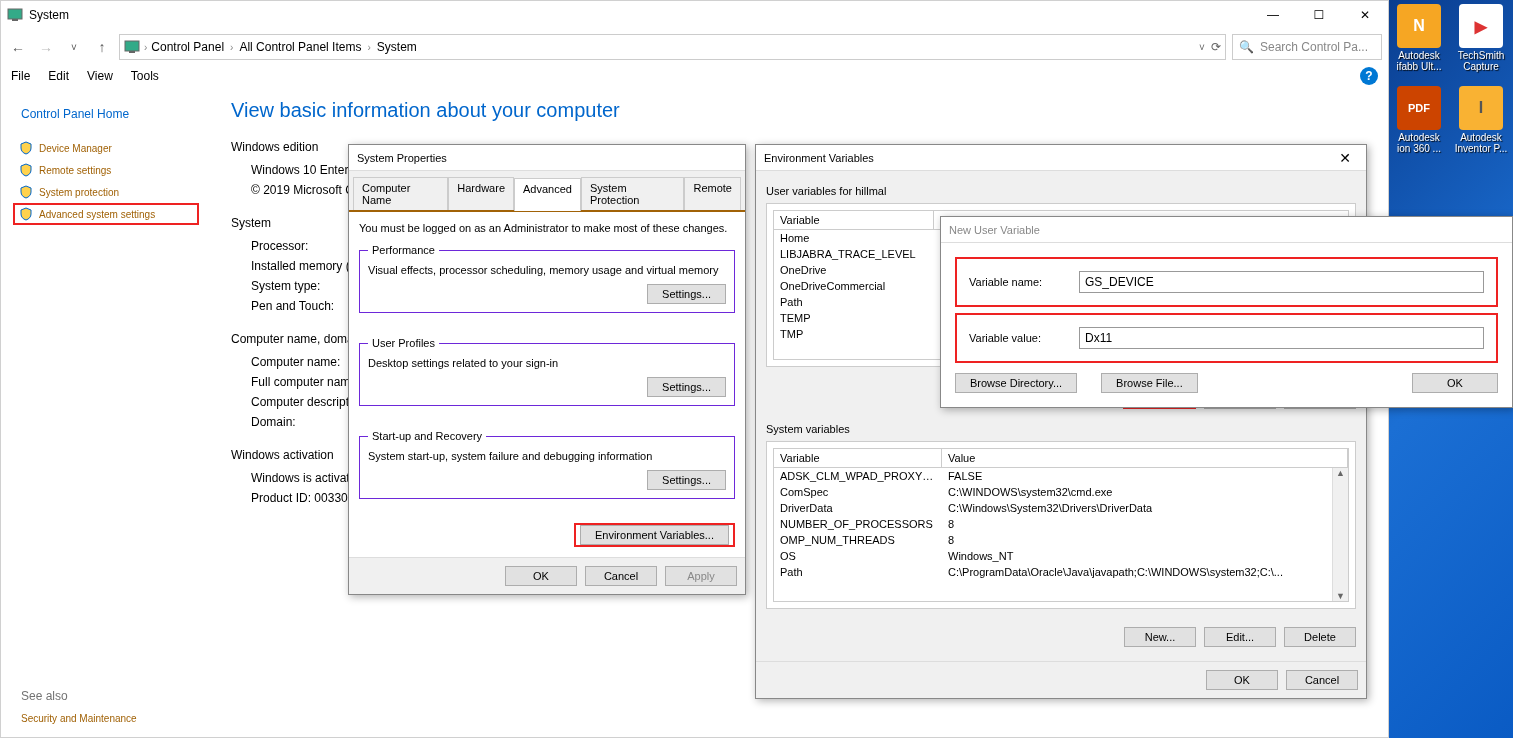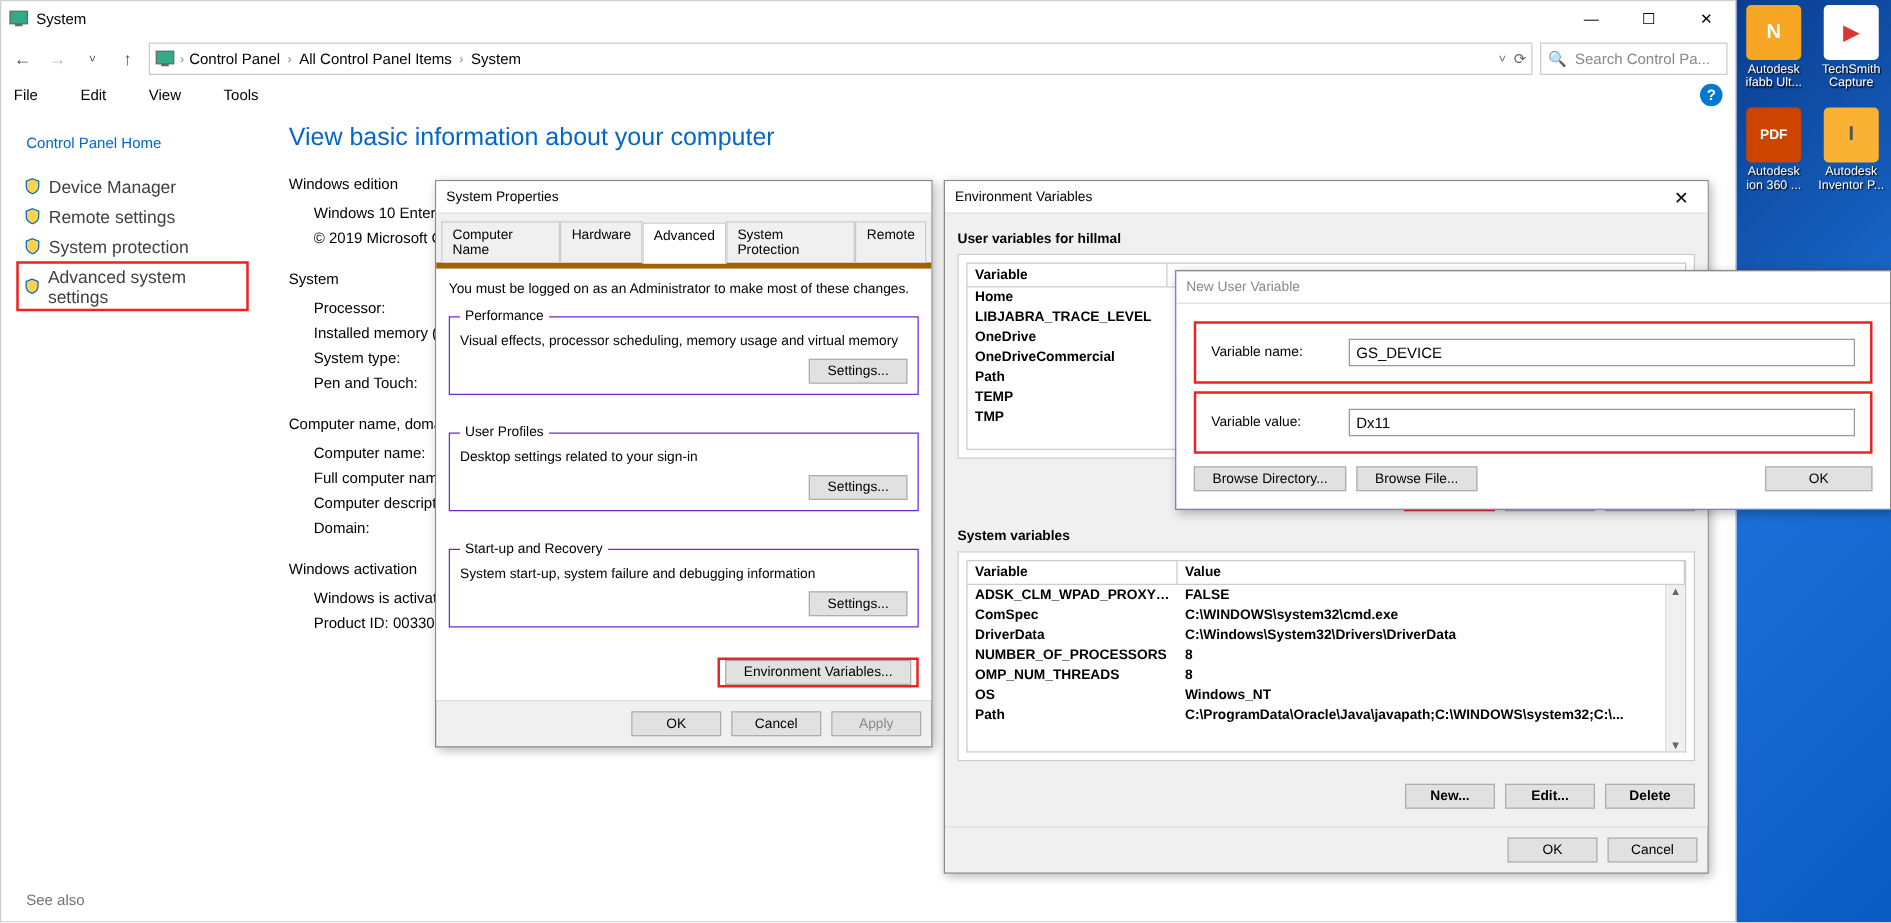--- a/index.html
+++ b/index.html
@@ -15,44 +15,44 @@
 
 .navbar { height: 36px; display: flex; align-items: center; padding: 0 6px; gap: 6px; }
 .navbtn { width: 22px; height: 22px; display: flex; align-items: center; justify-content: center; color: #555; font-size: 14px; }
 .addrbar { flex: 1; height: 26px; border: 1px solid #ccc; display: flex; align-items: center; padding: 0 4px; gap: 4px; }
 .addrbar .ico { width: 16px; height: 16px; }
 .bc { display: flex; align-items: center; gap: 6px; font-size: 12px; }
 .bc span.sep { color: #888; font-size: 10px; }
 .addrend { margin-left: auto; display: flex; gap: 6px; align-items: center; color: #666; }
 .searchbox { width: 150px; height: 26px; border: 1px solid #ccc; display: flex; align-items: center; padding: 0 6px; color: #888; gap: 6px; }
 
-.menubar { height: 22px; display: flex; align-items: center; gap: 34px; padding: 0 10px; font-size: 12px; }
+.menubar { height: 22px; display: flex; align-items: center; gap: 18px; padding: 0 10px; font-size: 12px; }
 .menubar .help { margin-left: auto; width: 18px; height: 18px; border-radius: 50%; background: #0078d4; color: #fff; display: flex; align-items: center; justify-content: center; font-size: 12px; font-weight: bold; }
 
 .content { display: flex; height: calc(100% - 86px); }
 .sidebar { width: 210px; padding: 10px 12px; }
 .sidebar .home { color: #0066cc; margin: 10px 0 16px 8px; font-size: 12px; }
-.sidebar .link { display: flex; align-items: center; gap: 6px; color: #404040; font-size: 14px; padding: 4px 6px; }
+.sidebar .link { display: flex; align-items: center; gap: 6px; color: #a16207; font-size: 10px; padding: 4px 6px; }
 .sidebar .link.active { border: 2px solid #e22; padding: 2px 4px; }
 .shieldsm { width: 14px; height: 14px; }
 .seealso { color: #737373; margin: 24px 0 6px 8px; font-size: 12px; }
 
 .main { flex: 1; padding: 12px 20px; }
 .main h1 { color: #0066cc; font-weight: 400; font-size: 20px; margin: 0 0 18px; }
 .main .grp { margin-bottom: 16px; }
 .main .glbl { font-size: 12px; margin-bottom: 6px; }
 .main .row { font-size: 12px; padding: 3px 0 3px 20px; display: flex; }
 .main .row .k { width: 180px; }
 
 
 .dlg { position: absolute; background: #f0f0f0; border: 1px solid #888; box-shadow: 2px 2px 8px rgba(0,0,0,0.3); font-size: 11px; }
 .dlg-title { height: 26px; display: flex; align-items: center; padding: 0 8px; background: #fff; border-bottom: 1px solid #ddd; }
 .dlg-title .txt { flex: 1; }
 .dlg-title .x { width: 26px; text-align: center; font-size: 14px; }
-.tabs { display: flex; background:#f0f0f0; padding: 6px 4px 0; gap: 0; border-bottom:5px solid #a16207; }
+.tabs { display: flex; background:#f0f0f0; padding: 6px 4px 0; gap: 0; border-bottom:2px solid #a16207; }
 .tab { padding: 4px 8px; border: 1px solid #ccc; border-bottom: none; background: #f0f0f0; font-size: 11px; }
 .tab.active { background: #fff; position: relative; top: 1px; }
 .dlg-body { background: #fff; padding: 10px; }
 .dlg-body .note { font-size: 11px; margin-bottom: 10px; }
 fieldset { border: 1px solid #6d28d9; margin: 0 0 24px; padding: 8px; }
 fieldset legend { font-size: 11px; padding: 0 4px; }
 fieldset .desc { font-size: 11px; margin-bottom: 8px; }
 .btnrow { display: flex; justify-content: flex-end; }
 .btn { background: #e1e1e1; border: 1px solid #adadad; padding: 3px 14px; font-size: 11px; min-width: 72px; text-align:center; }
 .btn.disabled { color:#888; }
@@ -69,21 +69,21 @@
 .scroll-stub { position:absolute; right:0; top:0; width:16px; height:100%; background:#f0f0f0; border-left:1px solid #ddd; display:flex; flex-direction:column; justify-content:space-between; align-items:center; font-size:9px; color:#666;}
 .fsbtns { display: flex; justify-content: flex-end; gap: 8px; padding: 10px 0 4px; }
 
 
 .nuv { position: absolute; background: #1d4ed8; border: 1px solid #888; box-shadow: 2px 2px 8px rgba(0,0,0,0.3); font-size: 11px; }
 .nuv .body { padding: 14px; background:#fff; }
 .nuv .frow { display: flex; align-items: center; margin-bottom: 10px; }
 .nuv .lbl { width: 110px; }
 .nuv input { flex: 1; border: 1px solid #999; padding: 3px 5px; font-size: 12px; }
 .nuv .frow.hl { border:2px solid #e22; padding:12px; margin-bottom:6px;}
-.nuv .btns { display: flex; gap: 8px; margin-top: 10px; }
+.nuv .btns { display: flex; gap: 24px; margin-top: 10px; }
 .nuv .btns .spacer { flex:1; }
 
 
 .desktop { position: absolute; left: 1389px; top: 0; width: 124px; height: 738px; background: linear-gradient(135deg,#0a3d8f 0%, #1b6fd4 50%, #0a5bc4 100%); }
 .dicon { width: 56px; text-align: center; color: #fff; font-size: 10px; position:absolute; }
 .dicon .box { width: 44px; height: 44px; margin:0 auto 2px; border-radius:4px; display:flex; align-items:center; justify-content:center; font-size:16px; font-weight:bold; }
 .dicon .name { text-shadow: 1px 1px 1px #000; line-height:11px; }
 
 svg { display:block; }
 </style>
@@ -289,21 +289,21 @@
     <div class="btn">Cancel</div>
     <div class="btn disabled">Apply</div>
   </div>
 </div>
 
 <div class="dlg" style="left:755px; top:144px; width:612px;">
   <div class="dlg-title">
     <span class="txt">Environment Variables</span>
     <span class="x">✕</span>
   </div>
-  <div class="dlg-body" style="background:#f0f0f0;font-weight:bold;">
+  <div class="dlg-body" style="background:#f0f0f0;">
     <div style="margin:4px 0 6px;">User variables for hillmal</div>
     <div class="listfs" style="background:#fff;">
       <div class="list-hdr">
         <div style="width:160px;">Variable</div>
       </div>
       <div class="list-body" style="height:130px;">
         <div class="r">
             <div style="width:160px;">Home</div>
           </div>
         <div class="r">

